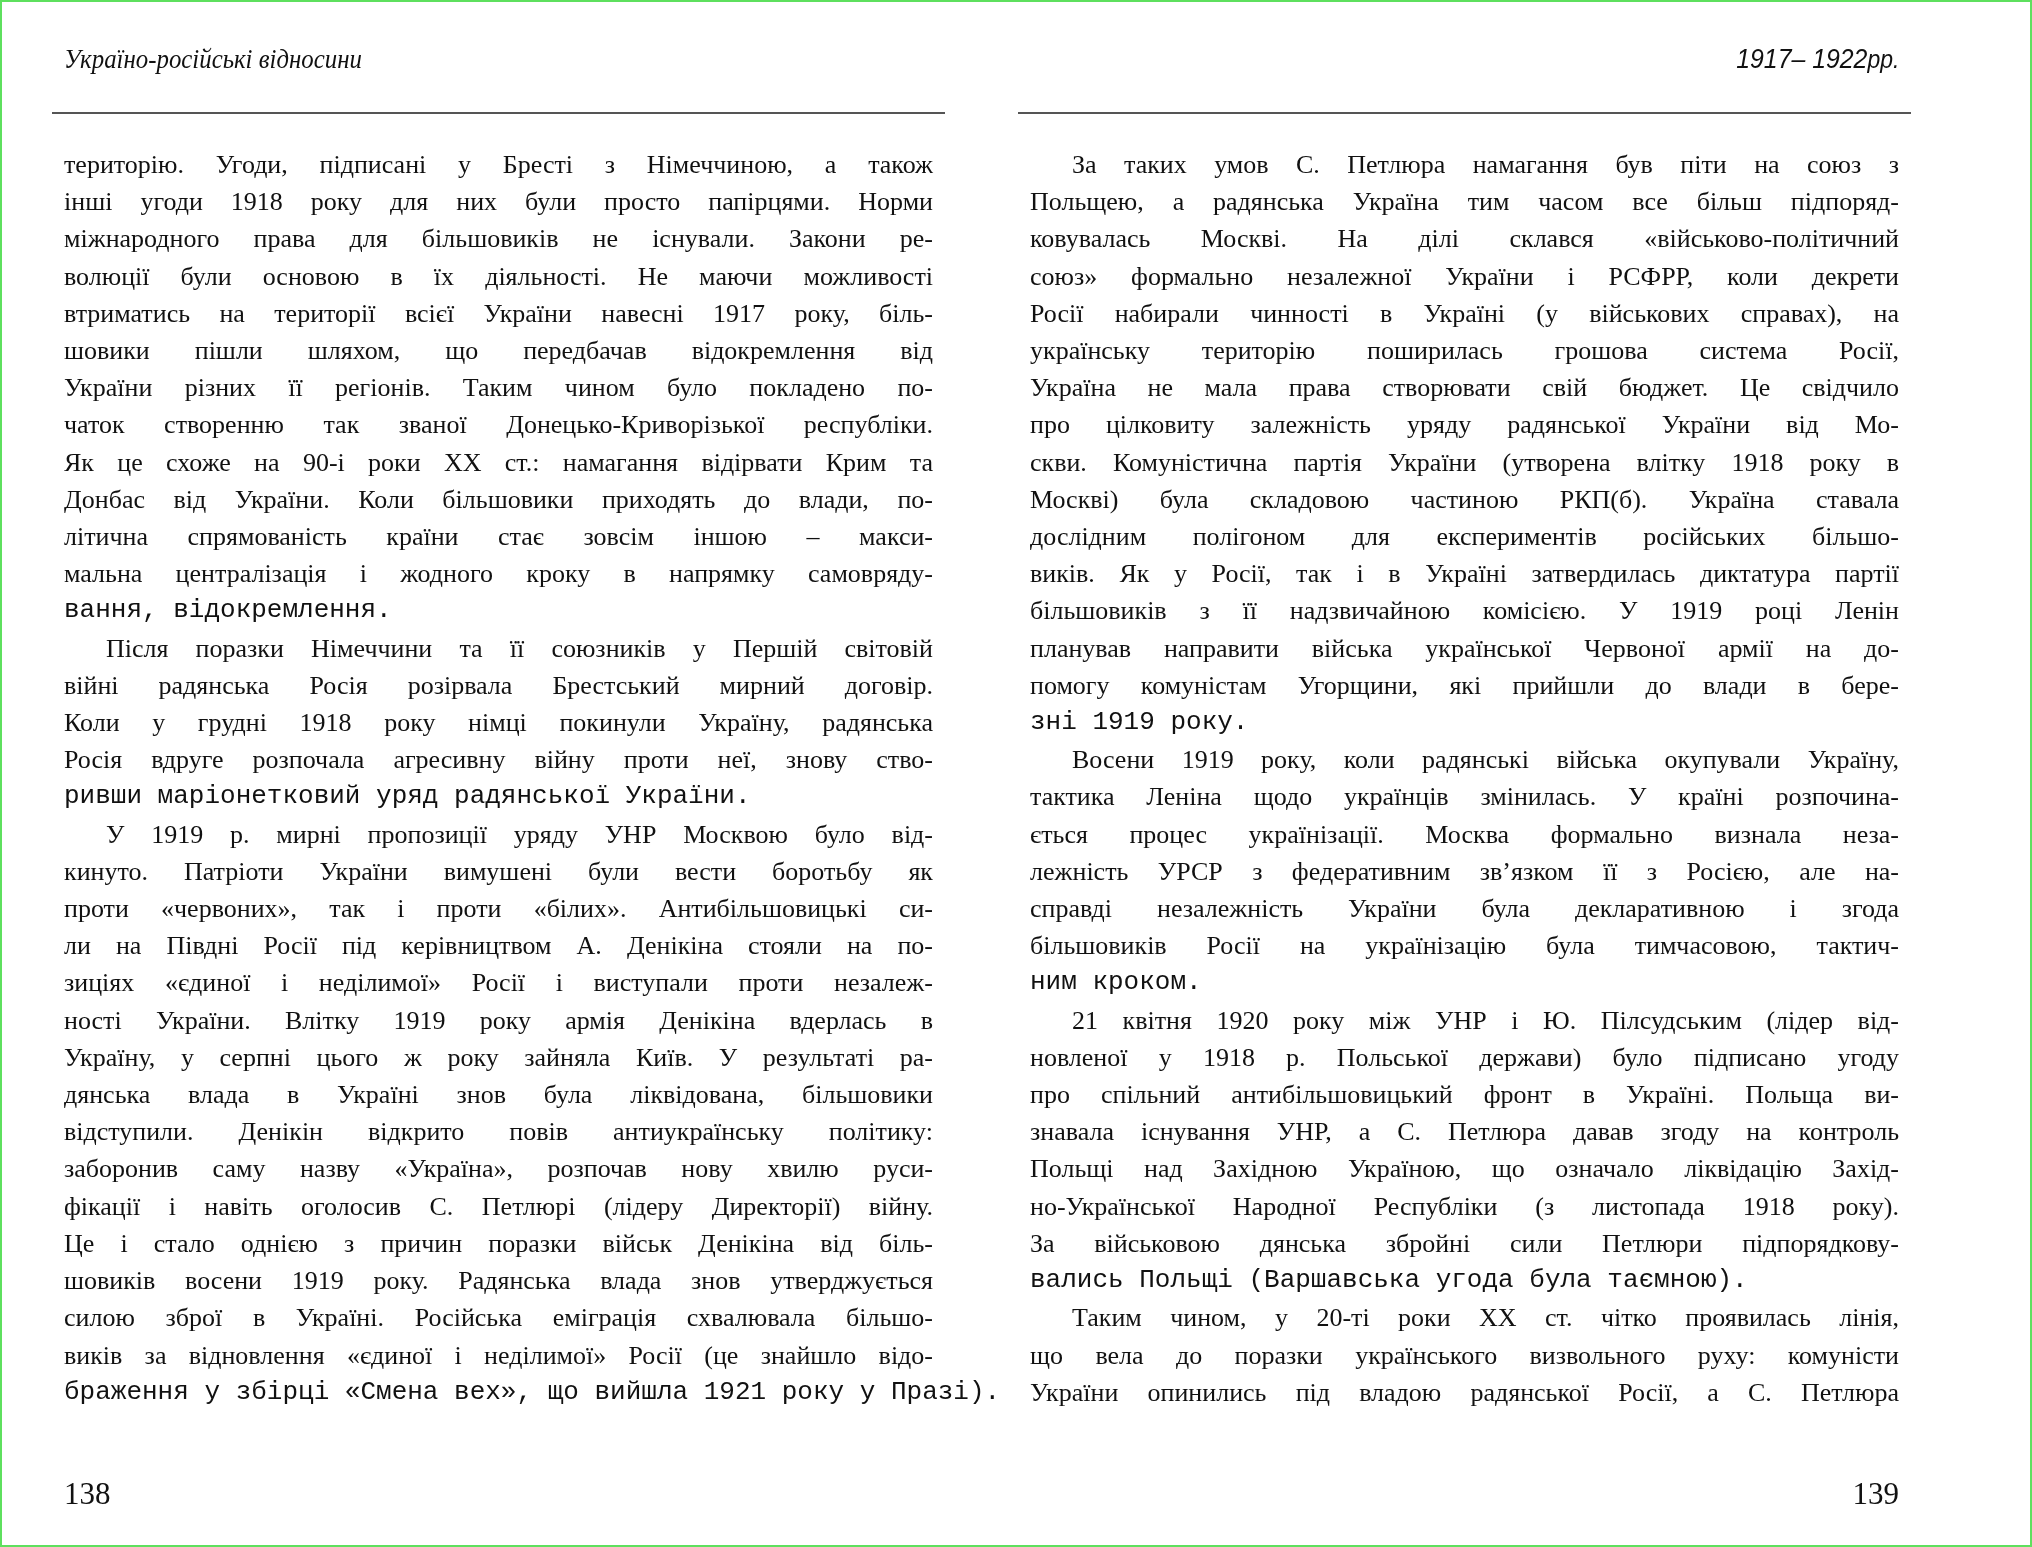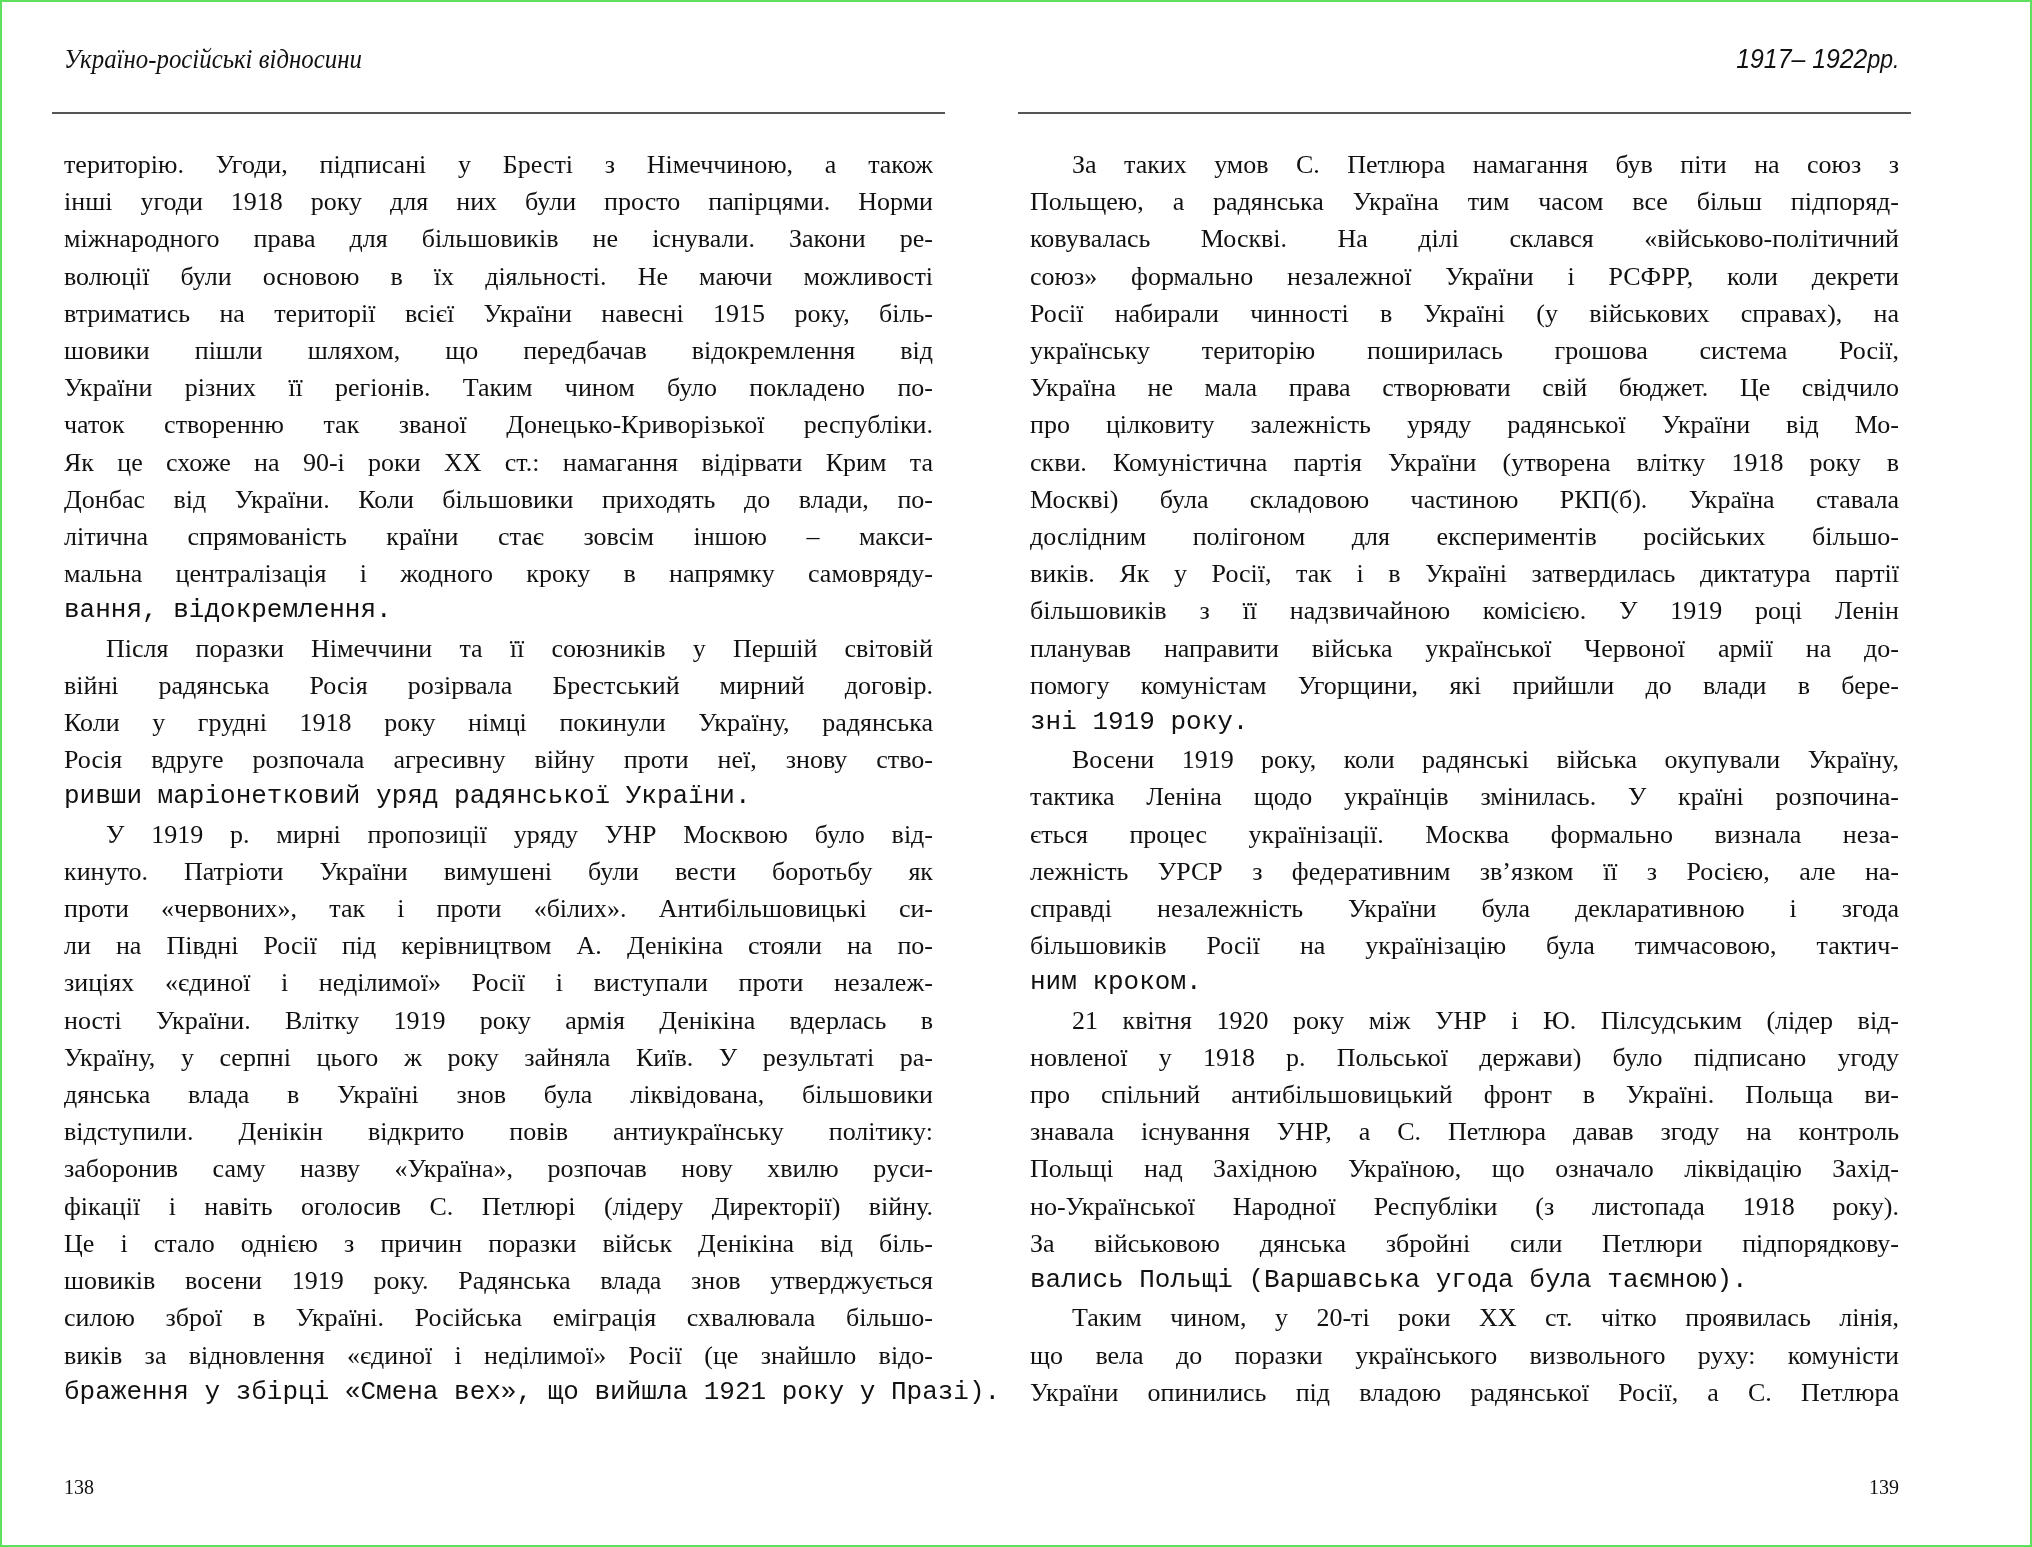--- a/index.html
+++ b/index.html
@@ -27,40 +27,40 @@
     position: absolute; top: 146px; left: 12px; right: 12px;
     font-size: 26px; line-height: 37.2px; text-align: justify;
   }
   .body-text p {
     margin: 0; text-indent: 0; hyphens: manual;
   }
   .line { display: block; text-align: justify; text-align-last: justify; white-space: nowrap; overflow: visible; }
   .line.last { text-align-last: left; font-family: Liberation Mono, monospace; }
   .line.first { padding-left: 42px; }
   .folio {
-    position: absolute; top: 1476px; font-size: 20px;
+    position: absolute; top: 1476px; font-size: 31px;
   }
   .left .folio { left: 12px; }
   .right .folio { right: 12px; }
 </style>
 </head>
 <body>
 
 <div class="frame"></div>
 
 <div class="page left">
   <div class="running-head">Україно-російські відносини</div>
   <div class="rule"></div>
   <div class="body-text">
       <p>
         <span class="line">територію. Угоди, підписані у Бресті з Німеччиною, а також</span>
         <span class="line">інші угоди 1918 року для них були просто папірцями. Норми</span>
         <span class="line">міжнародного права для більшовиків не існували. Закони ре-</span>
         <span class="line">волюції були основою в їх діяльності. Не маючи можливості</span>
-        <span class="line">втриматись на території всієї України навесні 1915 року, біль-</span>
+        <span class="line">втриматись на території всієї України навесні 1917 року, біль-</span>
         <span class="line">шовики пішли шляхом, що передбачав відокремлення від</span>
         <span class="line">України різних її регіонів. Таким чином було покладено по-</span>
         <span class="line">чаток створенню так званої Донецько-Криворізької республіки.</span>
         <span class="line">Як це схоже на 90-і роки XX ст.: намагання відірвати Крим та</span>
         <span class="line">Донбас від України. Коли більшовики приходять до влади, по-</span>
         <span class="line">літична спрямованість країни стає зовсім іншою – макси-</span>
         <span class="line">мальна централізація і жодного кроку в напрямку самовряду-</span>
         <span class="line last">вання, відокремлення.</span>
       </p>
       <p>

